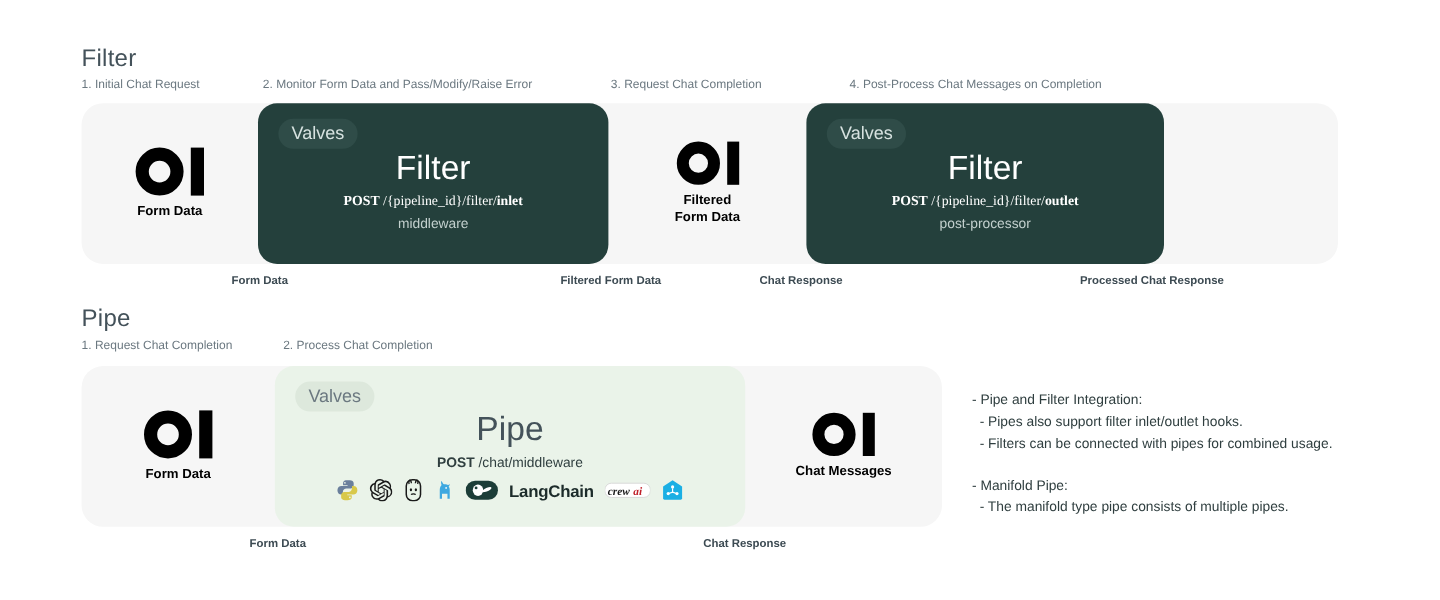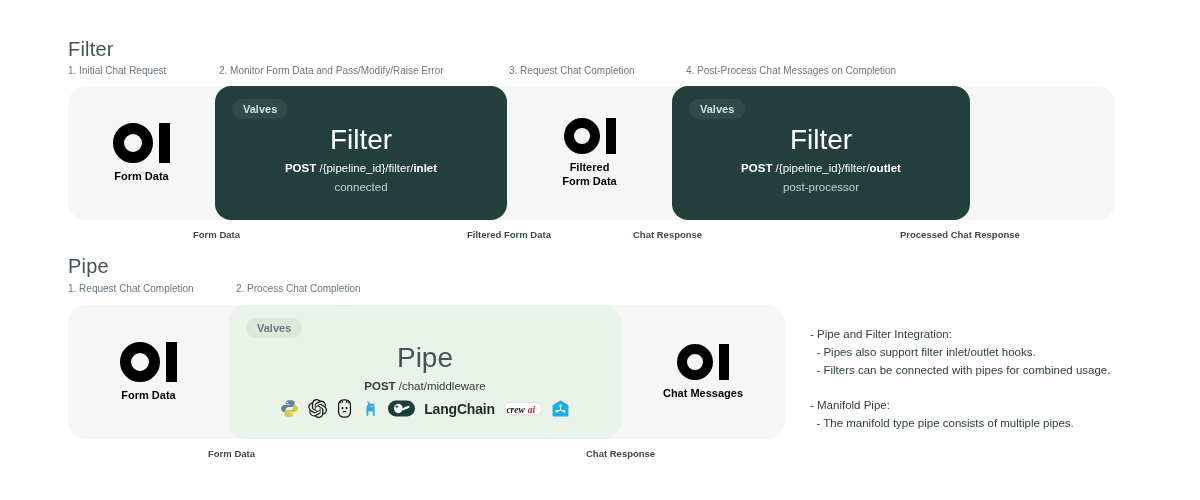--- a/index.html
+++ b/index.html
@@ -45,30 +45,30 @@
   }
 
   
   .card{
     position:relative;border-radius:16px;box-sizing:border-box;
     display:flex;flex-direction:column;align-items:center;justify-content:center;
   }
   .card.dark{background:#24403c;}
   .card.mint{background:#eaf3e9;}
   .valves{
-    position:absolute;font-size:11px;font-weight:700;
+    position:absolute;font-size:15px;font-weight:400;
     padding:4px 11px;border-radius:999px;
   }
   .card.dark .valves{background:#2f4c48;color:#d7e2e0;}
   .card.mint .valves{background:#dde8dc;color:#6b7880;}
   .card-title{font-weight:400;line-height:1;}
   .card.dark .card-title{color:#ffffff;}
   .card.mint .card-title{color:#44525a;}
   .card-route{font-size:11.5px;margin-top:8px;}
-  .card.dark .card-route{color:#ffffff;}
+  .card.dark .card-route{color:#ffffff;font-family:Liberation Serif, serif;}
   .card.mint .card-route{color:#2f3e3f;}
   .card-route b{font-weight:700;}
   .card-sub{font-size:11.5px;margin-top:7px;}
   .card.dark .card-sub{color:#c3d0ce;}
 
   
   .caption{
     position:absolute;font-size:9.5px;font-weight:600;color:#3c4a52;
     white-space:nowrap;
   }
@@ -94,38 +94,38 @@
 <div class="page">
 
   <div style="position:absolute;left:68px;top:38px;">
     <div class="section-title">Filter</div>
   </div>
 
   <div style="position:absolute;left:0;top:65px;width:1200px;height:16px;">
     <div class="step" style="position:absolute;left:68px;">1. Initial Chat Request</div>
     <div class="step" style="position:absolute;left:219px;">2. Monitor Form Data and Pass/Modify/Raise Error</div>
     <div class="step" style="position:absolute;left:509px;">3. Request Chat Completion</div>
-    <div class="step" style="position:absolute;left:686px;">4. Post-Process Chat Messages on Completion</div>
+    <div class="step" style="position:absolute;left:708px;">4. Post-Process Chat Messages on Completion</div>
   </div>
 
   <div class="flow" style="position:absolute;left:68px;top:86px;width:1047px;height:134px;">
 
     <div class="oi-node" style="width:147px;">
       <div class="oi-logo">
         <div class="oi-o" style="width:40px;height:40px;border:11px solid #000;"></div>
         <div class="oi-i" style="width:11px;height:40px;"></div>
       </div>
       <div class="oi-label">Form Data</div>
     </div>
 
     <div class="card dark" style="width:292px;height:134px;">
       <div class="valves" style="left:17px;top:13px;">Valves</div>
       <div class="card-title" style="font-size:28px;margin-top:12px;">Filter</div>
       <div class="card-route"><b>POST</b> <span>/{pipeline_id}/filter/</span><b>inlet</b></div>
-      <div class="card-sub">connected</div>
+      <div class="card-sub">middleware</div>
     </div>
 
     <div class="oi-node" style="width:165px;">
       <div class="oi-logo">
         <div class="oi-o" style="width:36px;height:36px;border:10px solid #000;"></div>
         <div class="oi-i" style="width:10px;height:36px;"></div>
       </div>
       <div class="oi-label"><span style="white-space:pre-line;text-align:right;">Filtered
 Form Data</span></div>
     </div>

